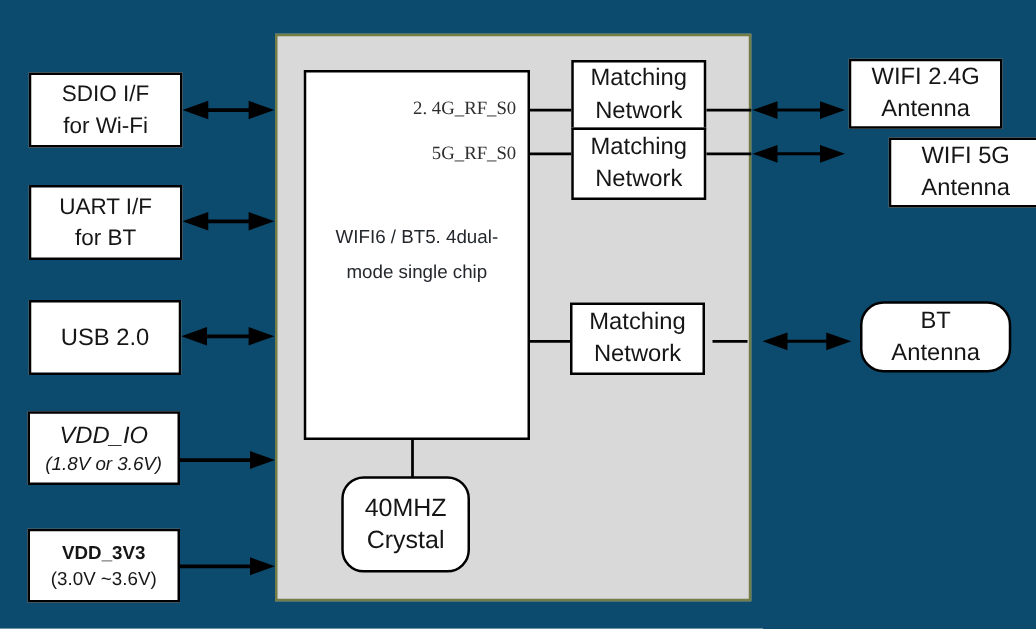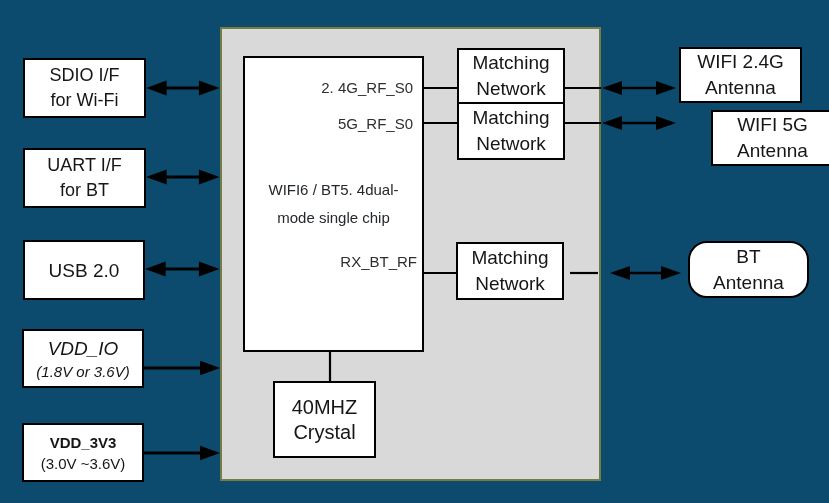--- a/index.html
+++ b/index.html
@@ -57,39 +57,39 @@
 
   
   .chip    { left: 243px; top: 56px; width: 181px; height: 296px; display: block; }
   .chip .port {
     position: absolute;
     right: 0;
     width: 100%;
     text-align: right;
     padding-right: 9px;
     box-sizing: border-box;
-    font-family: Liberation Sans, sans-serif;
+    font-family: Liberation Serif, serif;
     font-size: 15px;
     line-height: 19px;
     color: #2e2e2e;
     white-space: nowrap;
   }
   .chip .port-24g { top: 20px; }
   .chip .port-5g  { top: 56px; }
   .chip .port-ant { top: 194px; padding-right: 5px; }
   .chip .chipname {
     position: absolute;
     left: 0; top: 118px;
     width: 100%;
     text-align: center;
     font-size: 15px;
     line-height: 28px;
     color: #24282c;
   }
-  .crystal { left: 273px; top: 381px; width: 103px; height: 77px; font-size: 20px; line-height: 25px; }
+  .crystal { left: 273px; top: 381px; width: 103px; height: 77px; font-size: 20px; line-height: 25px; border-radius: 18px; }
 
   
   .mn1 { left: 457px; top: 48px;  width: 108px; height: 56px; font-size: 19px; line-height: 26px; }
   .mn2 { left: 457px; top: 102px; width: 108px; height: 58px; font-size: 19px; line-height: 26px; }
   .mn3 { left: 456px; top: 242px; width: 108px; height: 58px; font-size: 19px; line-height: 26px; }
 
   
   .ant24 { left: 679px; top: 47px;  width: 123px; height: 56px; font-size: 19px; line-height: 26px; }
   .ant5g { left: 679px; top: 110px; width: 123px; height: 56px; font-size: 19px; line-height: 26px; margin-left: 32px; }
   .antbt { left: 688px; top: 241px; width: 121px; height: 57px; font-size: 19px; line-height: 26px; border-radius: 19px; }
@@ -179,21 +179,20 @@
   </div>
   <div class="box vdd3v3">
     <span class="ln ln1">VDD_3V3</span>
     <span class="ln ln2">(3.0V ~3.6V)</span>
   </div>
 
   <div class="box chip">
     <span class="port port-24g">2. 4G_RF_S0</span>
     <span class="port port-5g">5G_RF_S0</span>
     <span class="port port-ant">
-      <span class="ln">RX_BT_RF</span>
     </span>
     <span class="chipname">
       <span class="ln">WIFI6 / BT5. 4dual-</span>
       <span class="ln">mode single chip</span>
     </span>
   </div>
 
   <div class="box crystal">
     <span class="ln">40MHZ</span>
     <span class="ln">Crystal</span>

